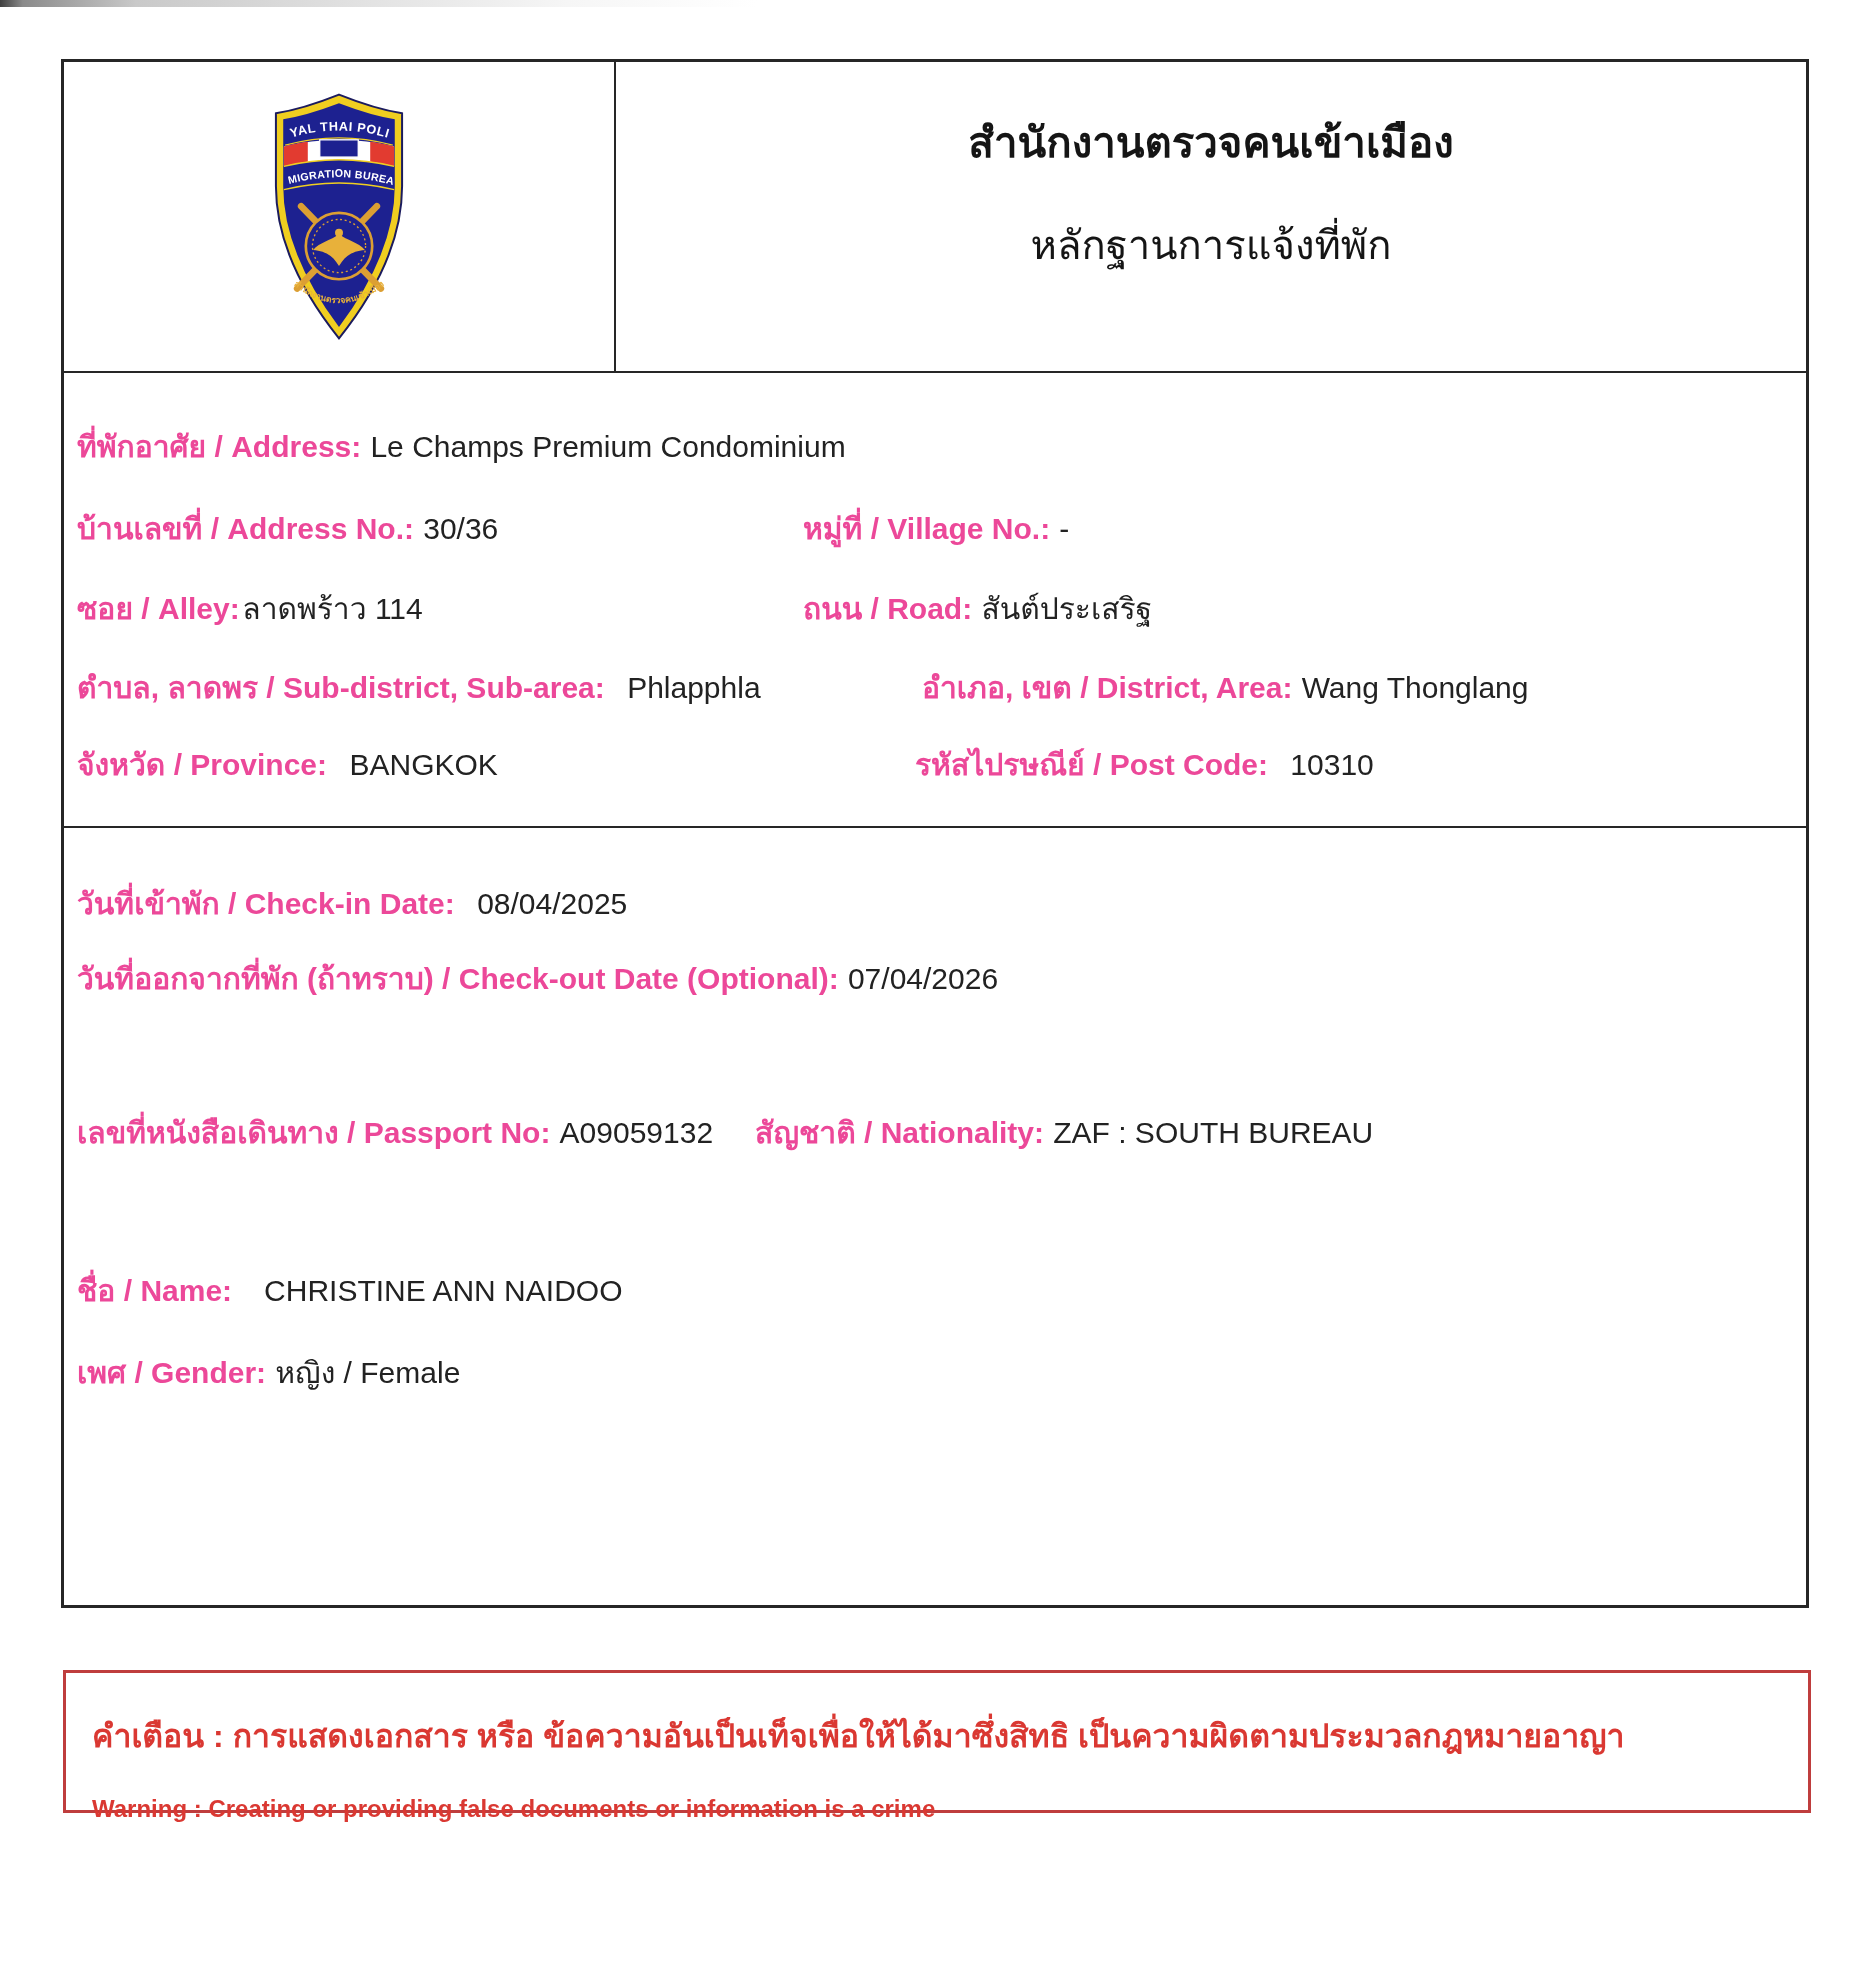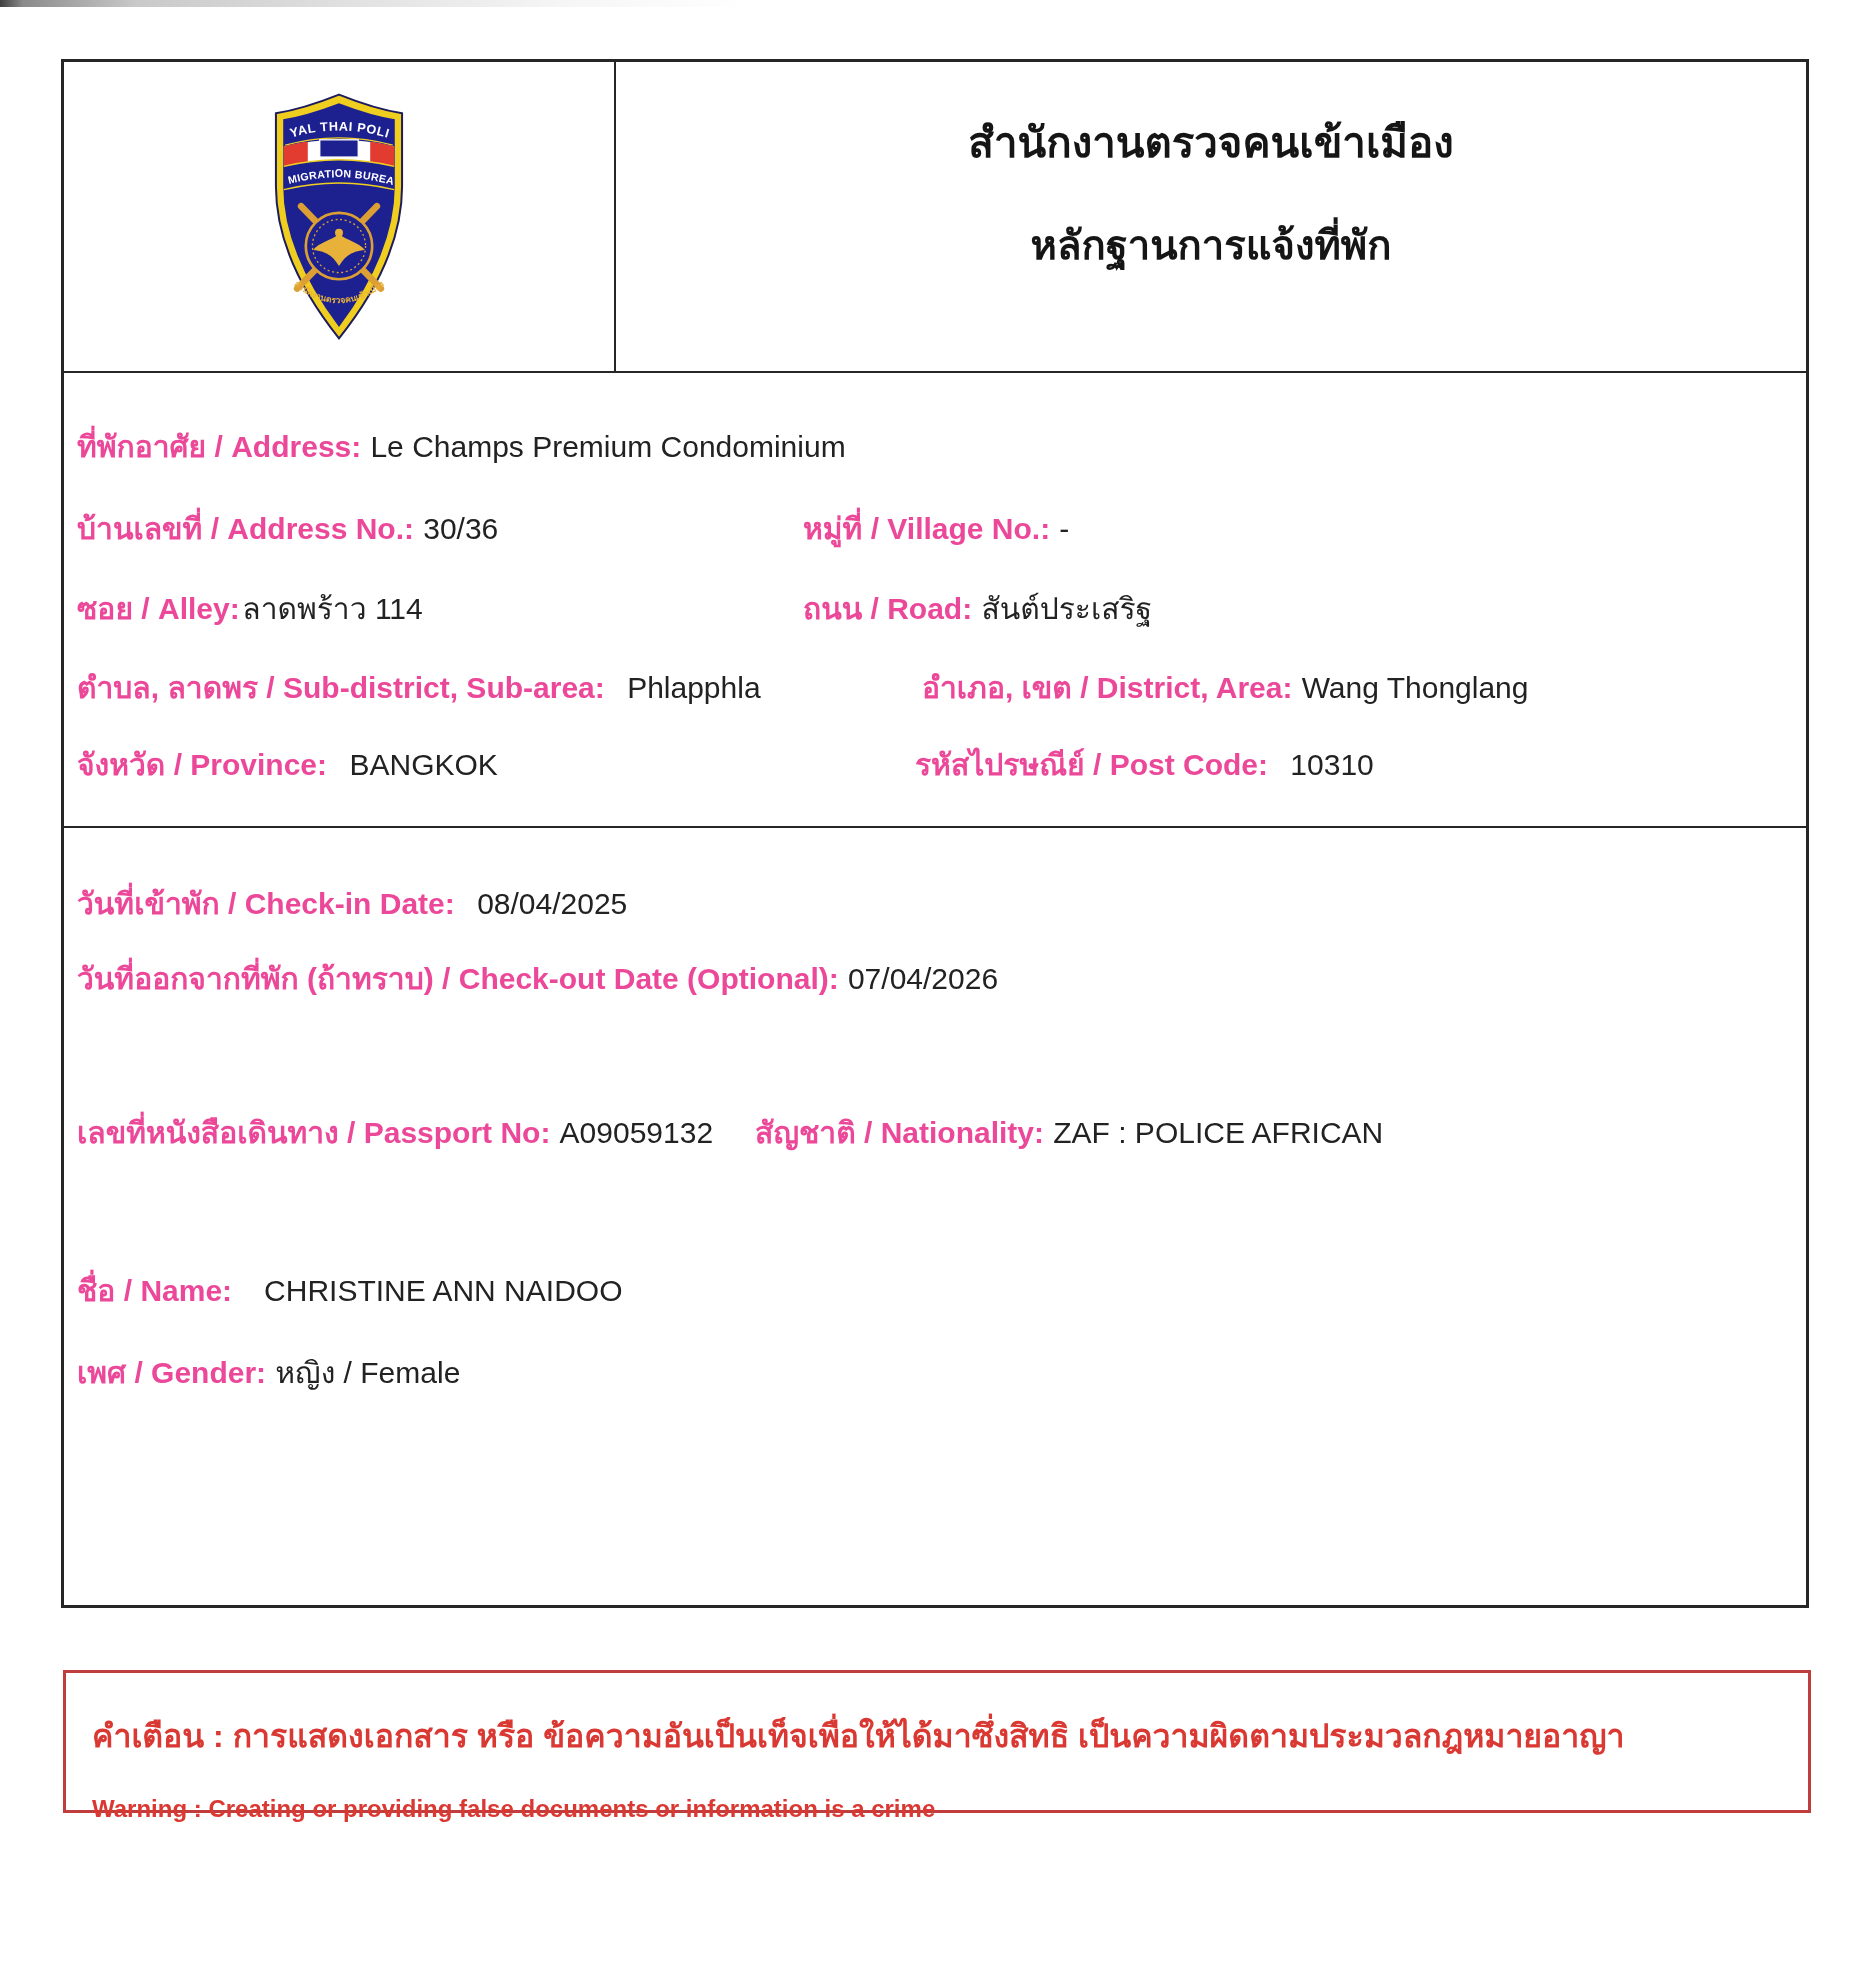--- a/index.html
+++ b/index.html
@@ -27,21 +27,21 @@
     position:absolute;left:0;top:0;bottom:0;width:550px;
     border-right:2.6px solid #262626;
     display:flex;align-items:center;justify-content:center;
   }
   .title-cell{
     position:absolute;left:552px;right:0;top:0;bottom:0;
     display:flex;flex-direction:column;align-items:center;
     padding-top:47px;gap:38px;box-sizing:border-box;
   }
   .agency-line{font-size:42px;font-weight:700;color:#151515;}
-  .doc-title-line{font-size:40px;font-weight:700;color:#151515;}
+  .doc-title-line{font-size:40px;font-weight:400;color:#151515;}
   .row{
     position:absolute;left:13px;right:8px;height:42px;
     font-size:30px;white-space:nowrap;
   }
   .lbl{font-weight:700;color:#ec4899;}
   .val{font-weight:400;margin-left:9.2px;color:#222;text-align:right;}
   .val-wide{margin-left:22.4px;}
   .val-name{margin-left:32px;}
   .col2{position:absolute;top:0;white-space:nowrap;}
   .nat-lbl{font-weight:700;margin-left:42px;}
@@ -155,21 +155,21 @@
 
   <div class="row" style="top:818px;">
     <span class="lbl">วันที่เข้าพัก / Check-in Date:</span><span class="val val-wide">08/04/2025</span>
   </div>
 
   <div class="row" style="top:893px;">
     <span class="lbl">วันที่ออกจากที่พัก (ถ้าทราบ) / Check-out Date (Optional):</span><span class="val">07/04/2026</span>
   </div>
 
   <div class="row" style="top:1047px;">
-    <span class="lbl">เลขที่หนังสือเดินทาง / Passport No:</span><span class="val">A09059132</span><span class="lbl nat-lbl">สัญชาติ / Nationality:</span><span class="val">ZAF : POLICE AFRICAN</span>
+    <span class="lbl">เลขที่หนังสือเดินทาง / Passport No:</span><span class="val">A09059132</span><span class="lbl nat-lbl">สัญชาติ / Nationality:</span><span class="val">ZAF : SOUTH BUREAU</span>
   </div>
 
   <div class="row" style="top:1287px;">
     <span class="lbl">เพศ / Gender:</span><span class="val">หญิง / Female</span>
   </div>
 
   <div class="row" style="top:1205px;">
     <span class="lbl">ชื่อ / Name:</span><span class="val val-name">CHRISTINE ANN NAIDOO</span>
   </div>
 

